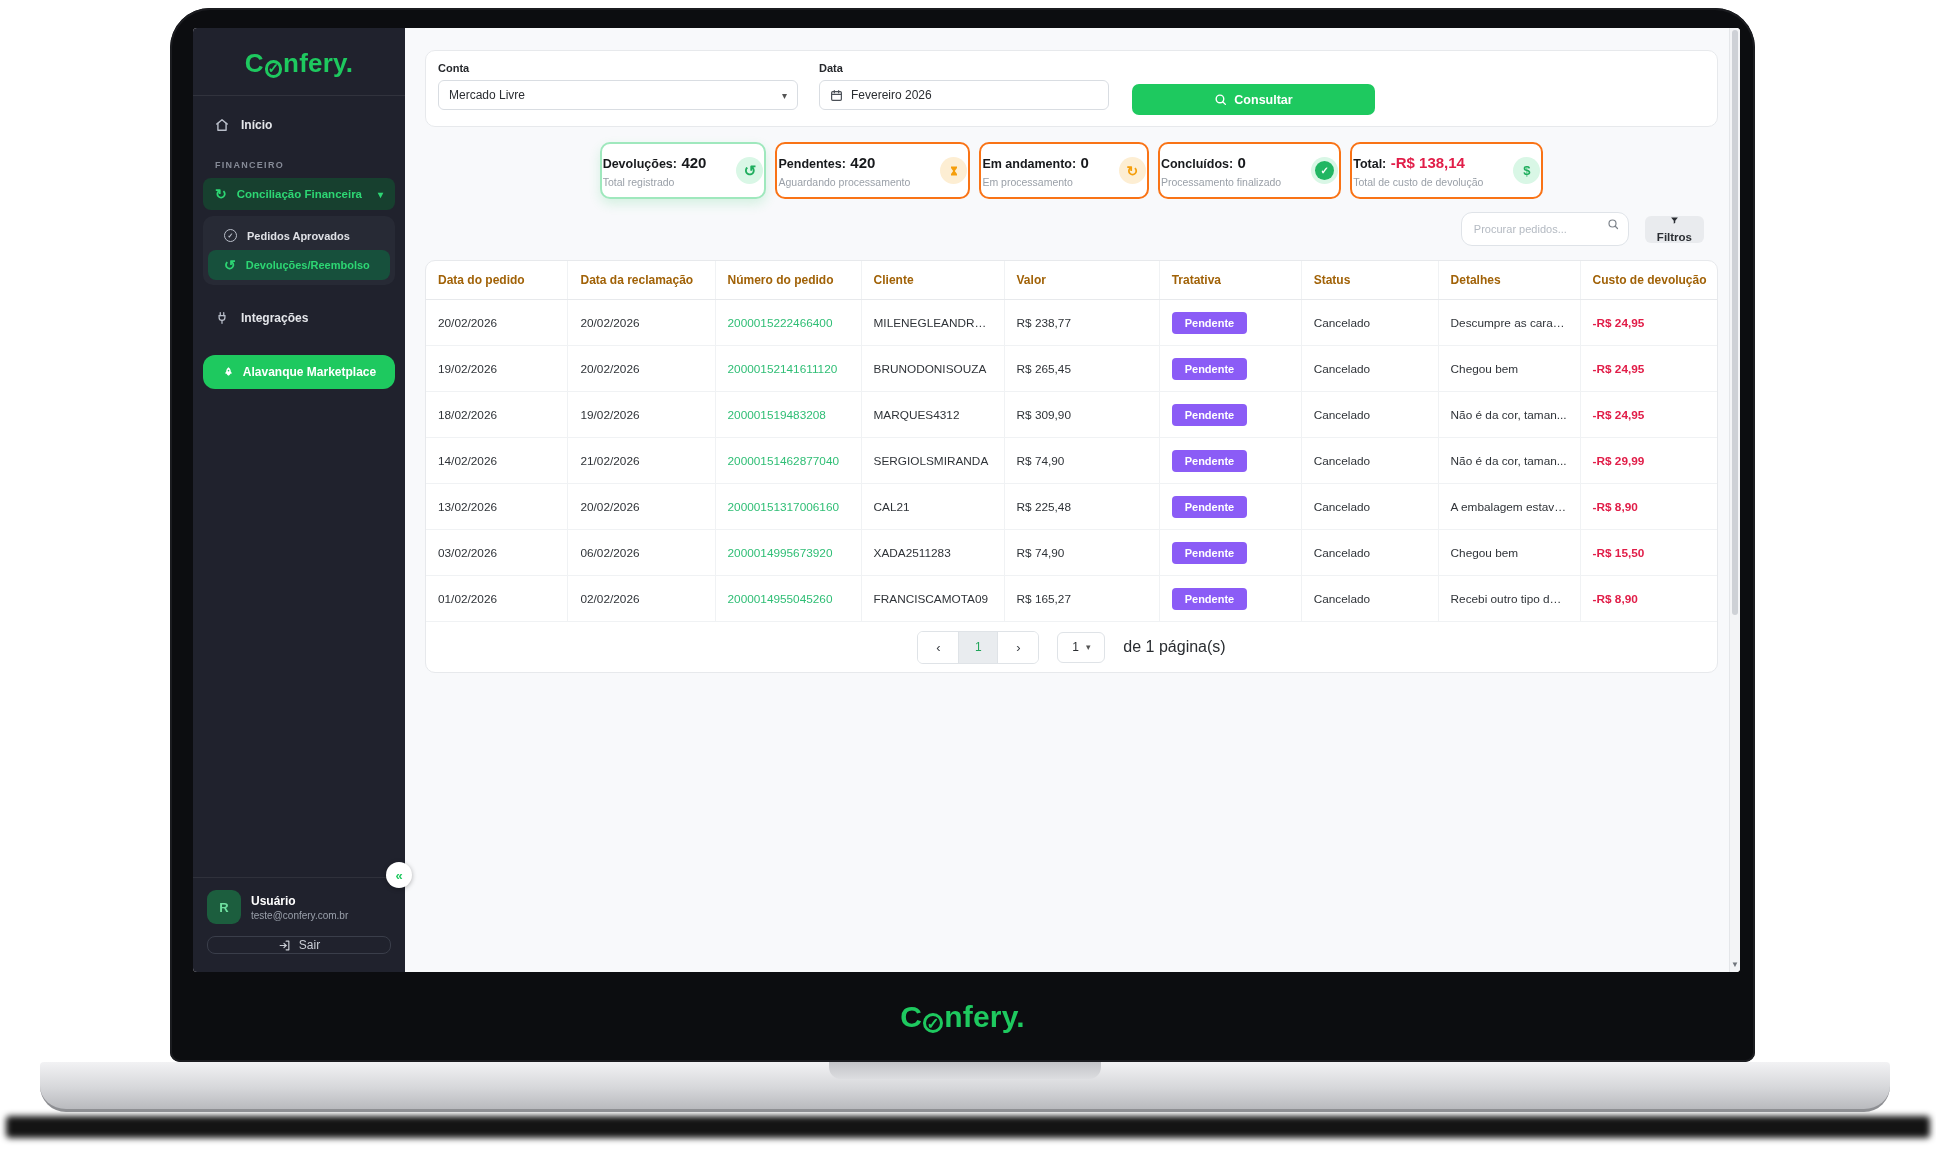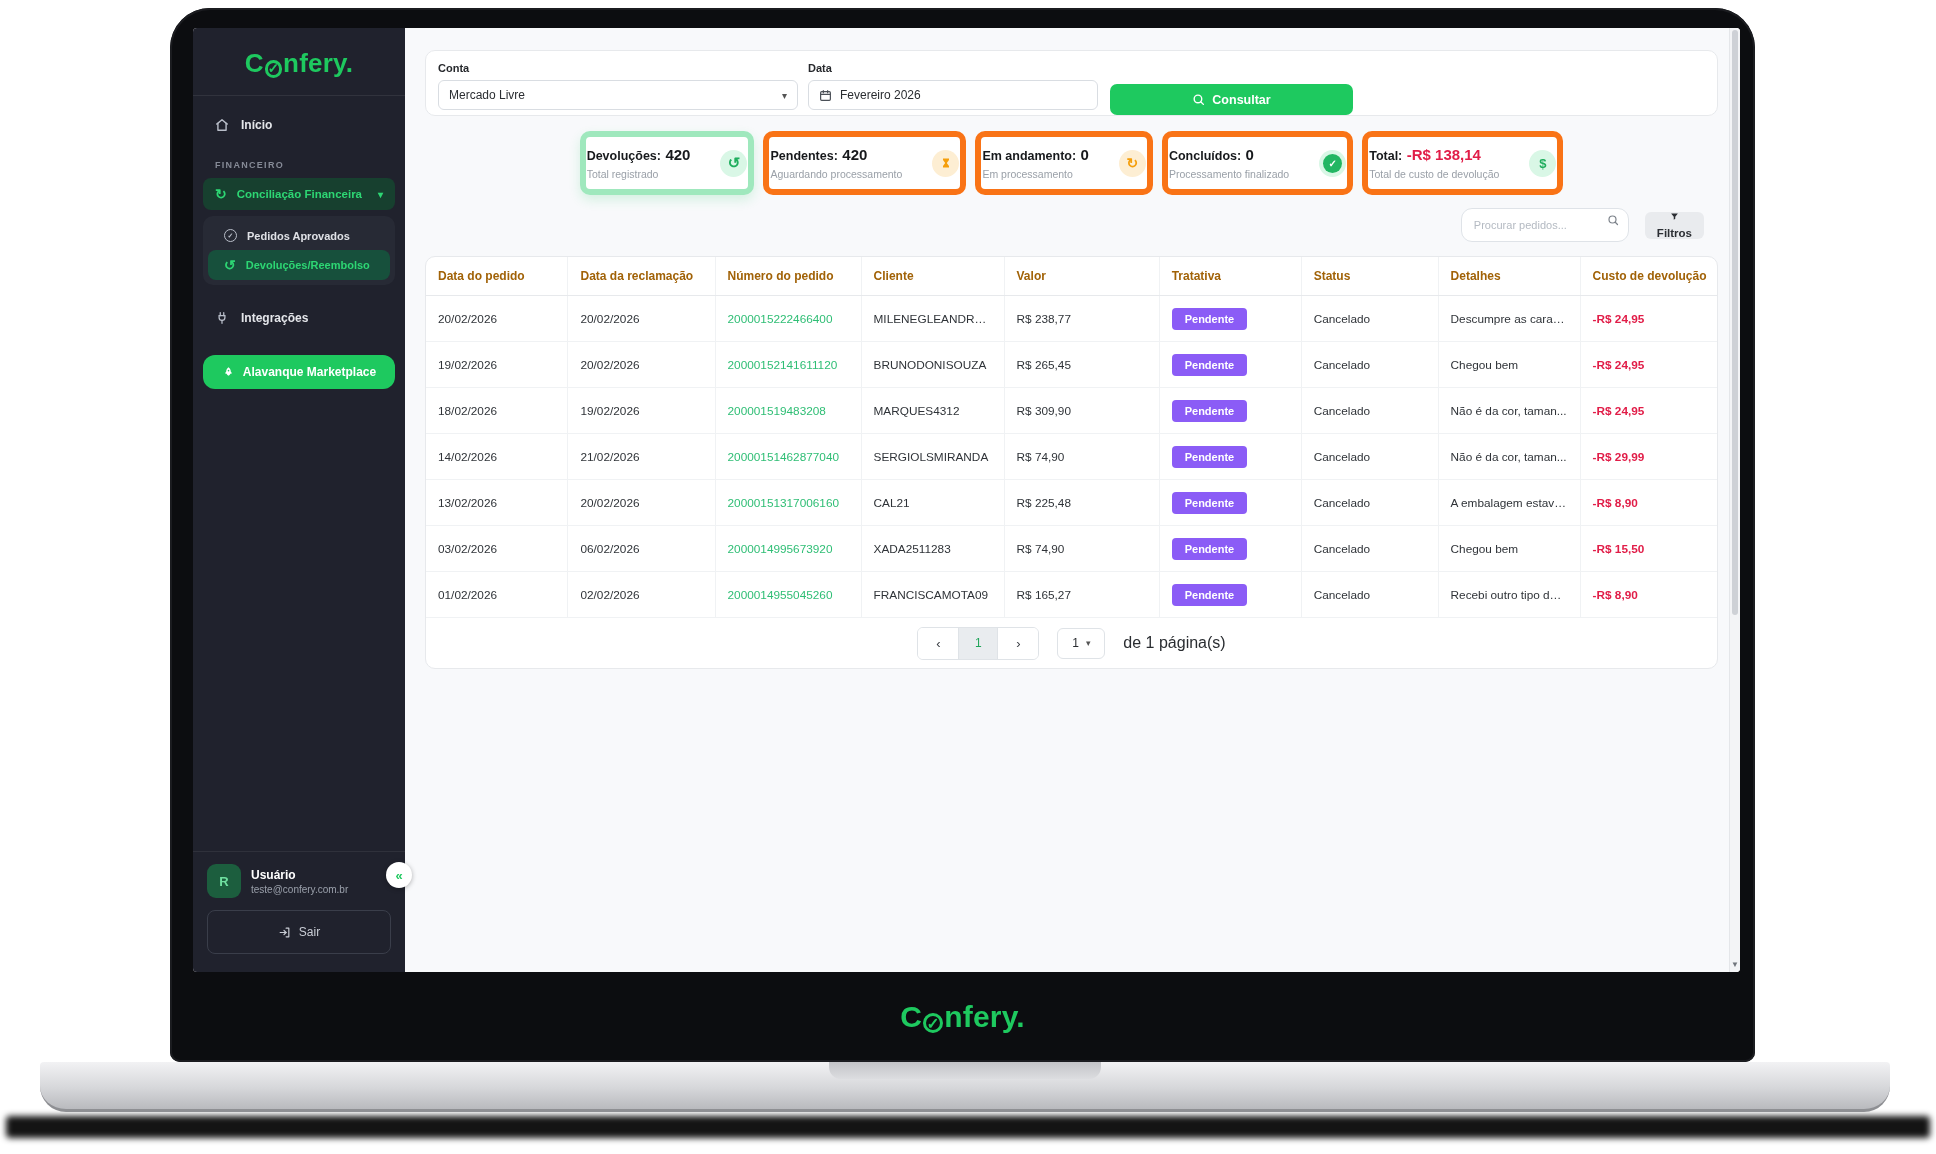--- a/index.html
+++ b/index.html
@@ -49,41 +49,41 @@
   .sb-spacer { flex:1; }
   .collapse-btn { position:absolute; right:-7px; top:834px; width:26px; height:26px; border-radius:50%;
     background:#fff; box-shadow:0 1px 5px rgba(0,0,0,.3); color:#1ec95f; font-weight:800; font-size:13px;
     display:flex; align-items:center; justify-content:center; cursor:pointer; z-index:3; }
   .user-divider { height:1px; background:rgba(255,255,255,.07); margin-top:10px; }
   .user-row { display:flex; align-items:center; gap:10px; padding:12px 14px 8px; }
   .avatar { width:34px; height:34px; background:#1c5e3e; border-radius:9px; display:flex; align-items:center; justify-content:center;
     color:#6fe0a0; font-weight:700; font-size:13px; }
   .user-name { font-size:12px; font-weight:700; color:#ffffff; }
   .user-email { font-size:10px; color:#9aa0ab; margin-top:2px; }
-  .sair-btn { display:flex; align-items:center; justify-content:center; gap:8px; margin:4px 14px 18px; height:44px;
+  .sair-btn { display:flex; align-items:center; justify-content:center; gap:8px; margin:4px 14px 18px; height:18px;
     border:1px solid #3a3e4a; background:transparent; border-radius:8px; color:#c9cdd5; font-size:12px; cursor:pointer; font-family:inherit; }
 
   
   .main { position:relative; flex:1; background:#f8f9fb; overflow:hidden; }
   .page-header { height:67px; display:flex; align-items:center; padding-left:24px; border-bottom:1px solid #e8eaed; }
   .page-header h1 { font-size:20px; font-weight:700; color:#17191c; letter-spacing:.1px; }
   .content { padding:22px 22px 0 20px; }
 
-  .filter-card { display:flex; align-items:flex-start; background:#fff; border:1px solid #e7e9ec; border-radius:10px; padding:11px 12px; height:66px; }
+  .filter-card { display:flex; align-items:flex-start; background:#fff; border:1px solid #e7e9ec; border-radius:10px; padding:11px 12px; height:77px;gap:11px; }
   .field label { display:block; font-size:11px; font-weight:700; color:#26282c; margin-bottom:6px; }
   .control { height:30px; border:1px solid #d9dde2; border-radius:6px; background:#fff; display:flex; align-items:center;
     padding:0 10px; font-size:12px; color:#2a2d31; cursor:pointer; }
   .field.conta { margin-right:10px; } .field.conta .control { width:360px; justify-content:space-between; }
   .field.data .control { width:290px; gap:8px; }
   .control .caret { font-size:10px; color:#555; }
   .consultar-btn { margin:22px 0 0 12px; width:243px; height:31px; background:#1ec95f; border:none; border-radius:7px;
     color:#fff; font-weight:700; font-size:12.5px; display:flex; align-items:center; justify-content:center; gap:7px; cursor:pointer; font-family:inherit; }
 
   .stats-row { display:flex; justify-content:center; gap:9px; margin-top:15px; }
-  .stat-card { display:flex; align-items:center; gap:30px; background:#fff; border:6px solid #f97316; border-radius:10px;
+  .stat-card { display:flex; align-items:center; gap:30px; background:#fff; border:2px solid #f97316; border-radius:10px;
     padding:9px 1px; min-height:57px; }
   .stat-card.selected { border-color:#9fe8bd; box-shadow:0 5px 12px rgba(34,197,94,.16); }
   .stat-title { font-size:12.5px; font-weight:700; color:#17191c; white-space:nowrap; }
   .stat-value { font-size:15px; font-weight:800; color:#17191c; }
   .stat-value.negative { color:#e11d48; }
   .stat-sub { font-size:10.5px; color:#9aa0a8; margin-top:4px; white-space:nowrap; }
   .stat-icon { width:27px; height:27px; border-radius:50%; display:flex; align-items:center; justify-content:center; flex:0 0 auto; }
   .ic-green-bg { background:#d9f7e6; } .ic-orange-bg { background:#fdeed3; }
   .ic-undo { color:#1fae5e; font-size:15px; font-weight:700; }
   .ic-refresh { color:#f59e0b; font-size:14px; font-weight:700; }

